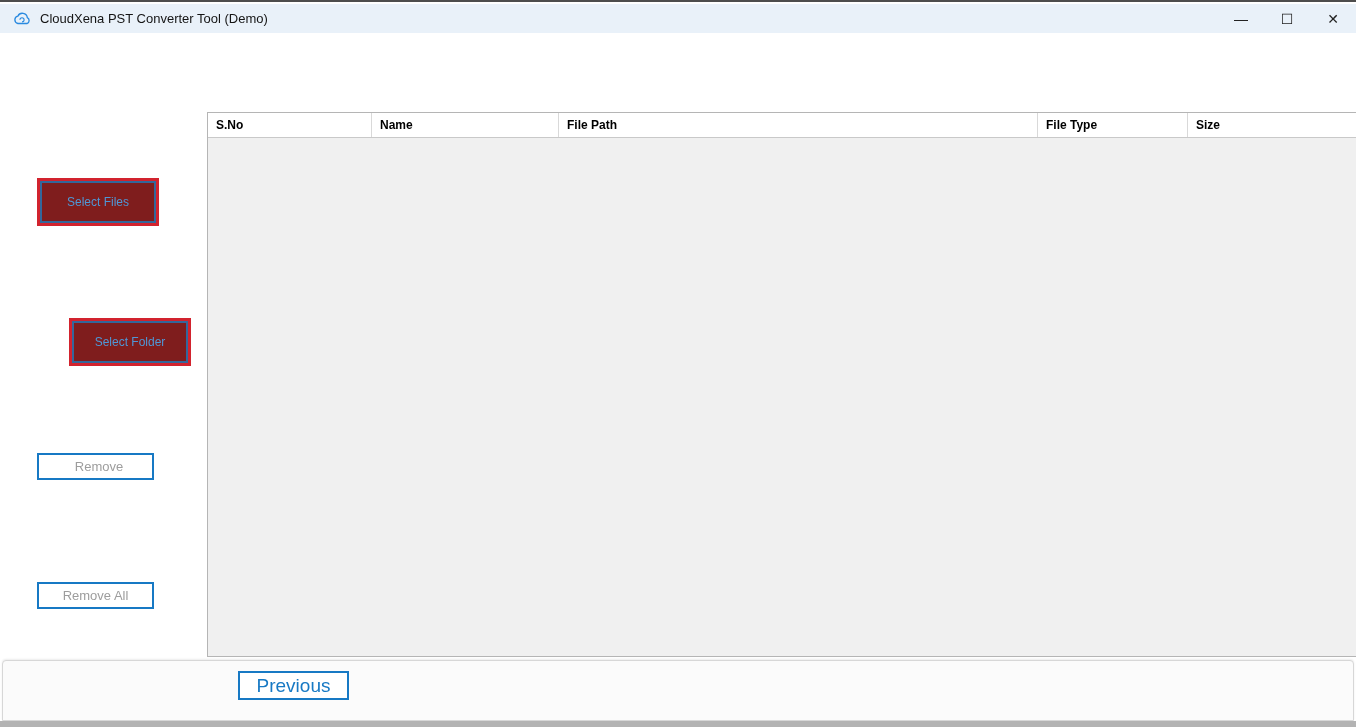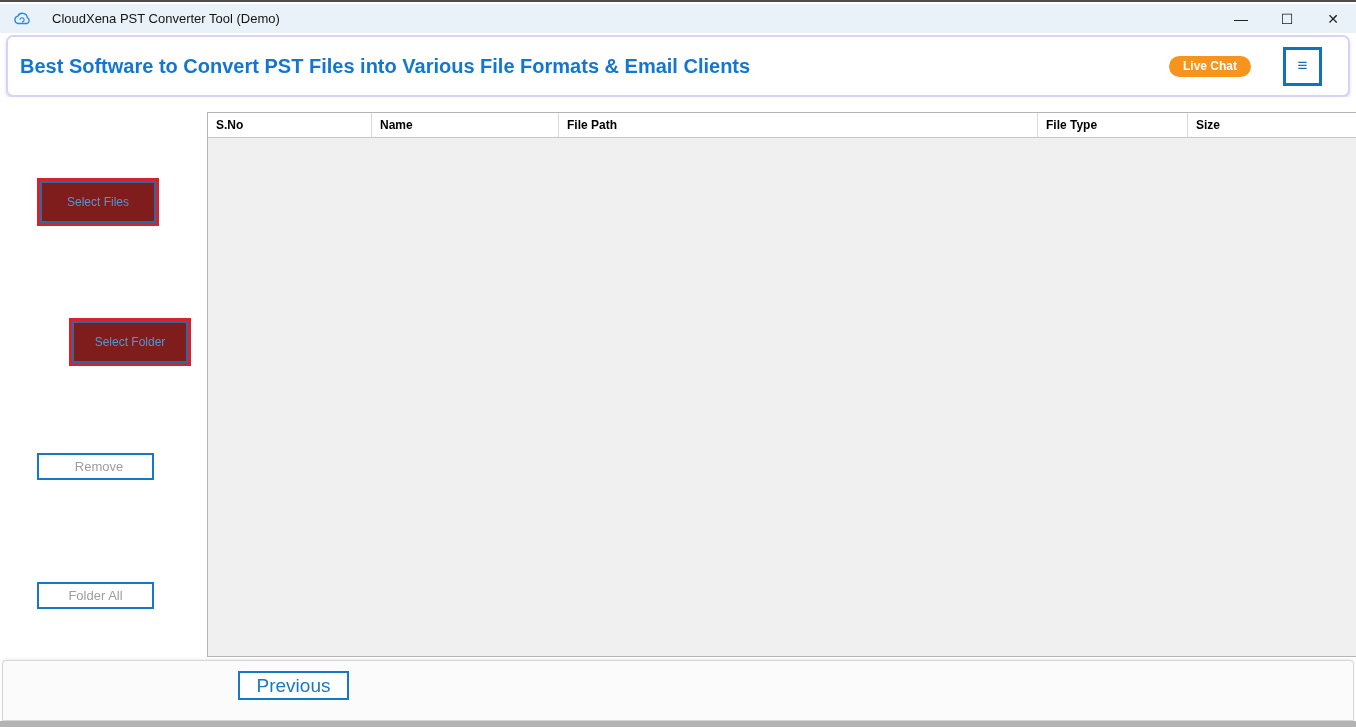--- a/index.html
+++ b/index.html
@@ -4,21 +4,21 @@
 <style>
   * { margin:0; padding:0; box-sizing:border-box; }
   html,body { width:1356px; height:727px; overflow:hidden;
     font-family:"Liberation Sans", sans-serif; background:#fff; }
   .window { position:relative; width:1356px; height:727px; background:#fff;
     border-top:2px solid #4d4d4d; }
 
   
   .titlebar { position:absolute; left:0; top:2px; width:1356px; height:29px;
     background:#e9f1f9; display:flex; align-items:center; }
-  .titlebar-left { display:flex; align-items:center; gap:20px; padding-left:12px; }
+  .titlebar-left { display:flex; align-items:center; gap:8px; padding-left:12px; }
   .app-icon { width:20px; height:16px; display:inline-flex; align-items:center; }
   .app-title { font-size:13px; color:#141414; }
   .win-controls { margin-left:auto; display:flex; align-items:center; height:100%; }
   .win-btn { width:46px; height:100%; display:flex; align-items:center;
     justify-content:center; font-size:14px; color:#222; cursor:default; }
 
   
   .header-card { position:absolute; left:6px; top:33px; width:1344px; height:62px;
     background:#fff; border:2px solid #d9d2f6; border-radius:7px;
     box-shadow:0 2px 3px rgba(120,110,200,0.25);
@@ -81,40 +81,31 @@
       </span>
       <span class="app-title">CloudXena PST Converter Tool (Demo)</span>
     </div>
     <div class="win-controls">
       <span class="win-btn">—</span>
       <span class="win-btn">☐</span>
       <span class="win-btn">✕</span>
     </div>
   </div>
 
-  <div class="header-card">
-    <span class="headline">Best Software to Convert PST Files into Various File Formats &amp; Email Clients</span>
-    <div class="header-right">
-      <button class="live-chat-btn">Live Chat</button>
-      <button class="menu-btn">
-          <span>≡</span>
-        </button>
-    </div>
-  </div>
 
   <div class="main">
 
     <div class="side-btn-wrap red-outline" style="top:81px;">
       <button class="blue-btn active">Select Files</button>
     </div>
     <div class="side-btn-wrap red-outline" style="top:221px;margin-left:32px;">
       <button class="blue-btn active">Select Folder</button>
     </div>
     <button class="plain-btn" style="top:356px;padding-left:7px;">Remove</button>
-    <button class="plain-btn" style="top:485px;">Folder All</button>
+    <button class="plain-btn" style="top:485px;">Remove All</button>
 
     <div class="file-table">
       <div class="table-head">
         <div class="th">S.No</div>
         <div class="th">Name</div>
         <div class="th">File Path</div>
         <div class="th">File Type</div>
         <div class="th">Size</div>
       </div>
       <div class="table-body"></div>

